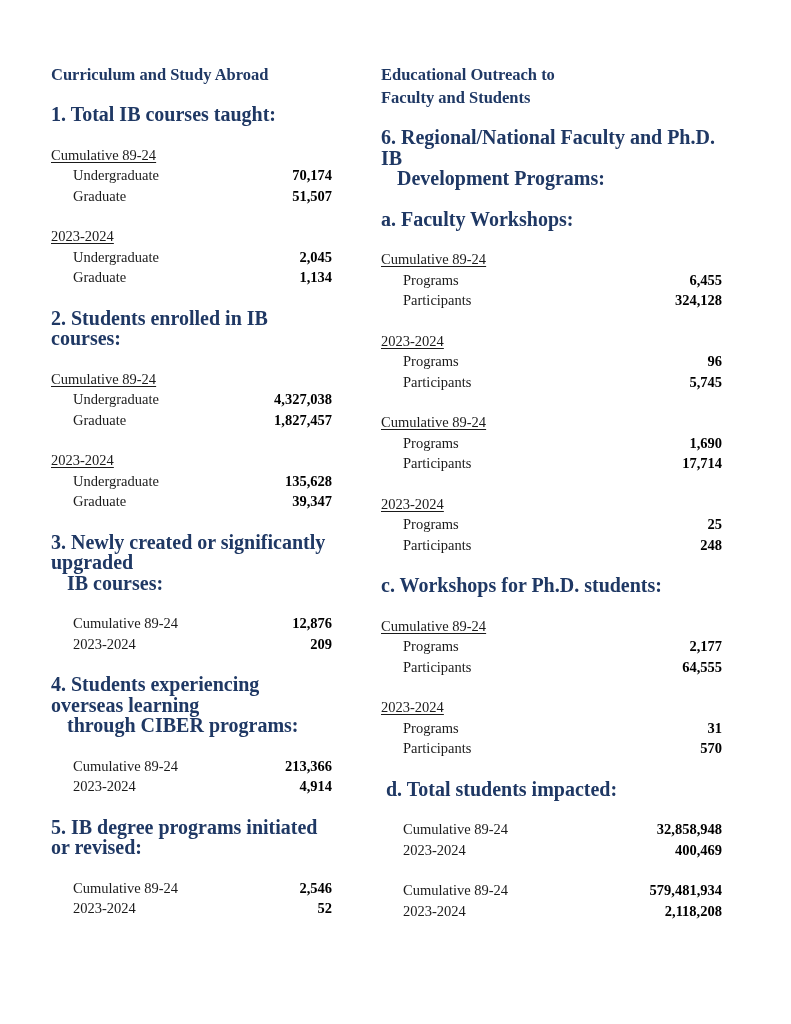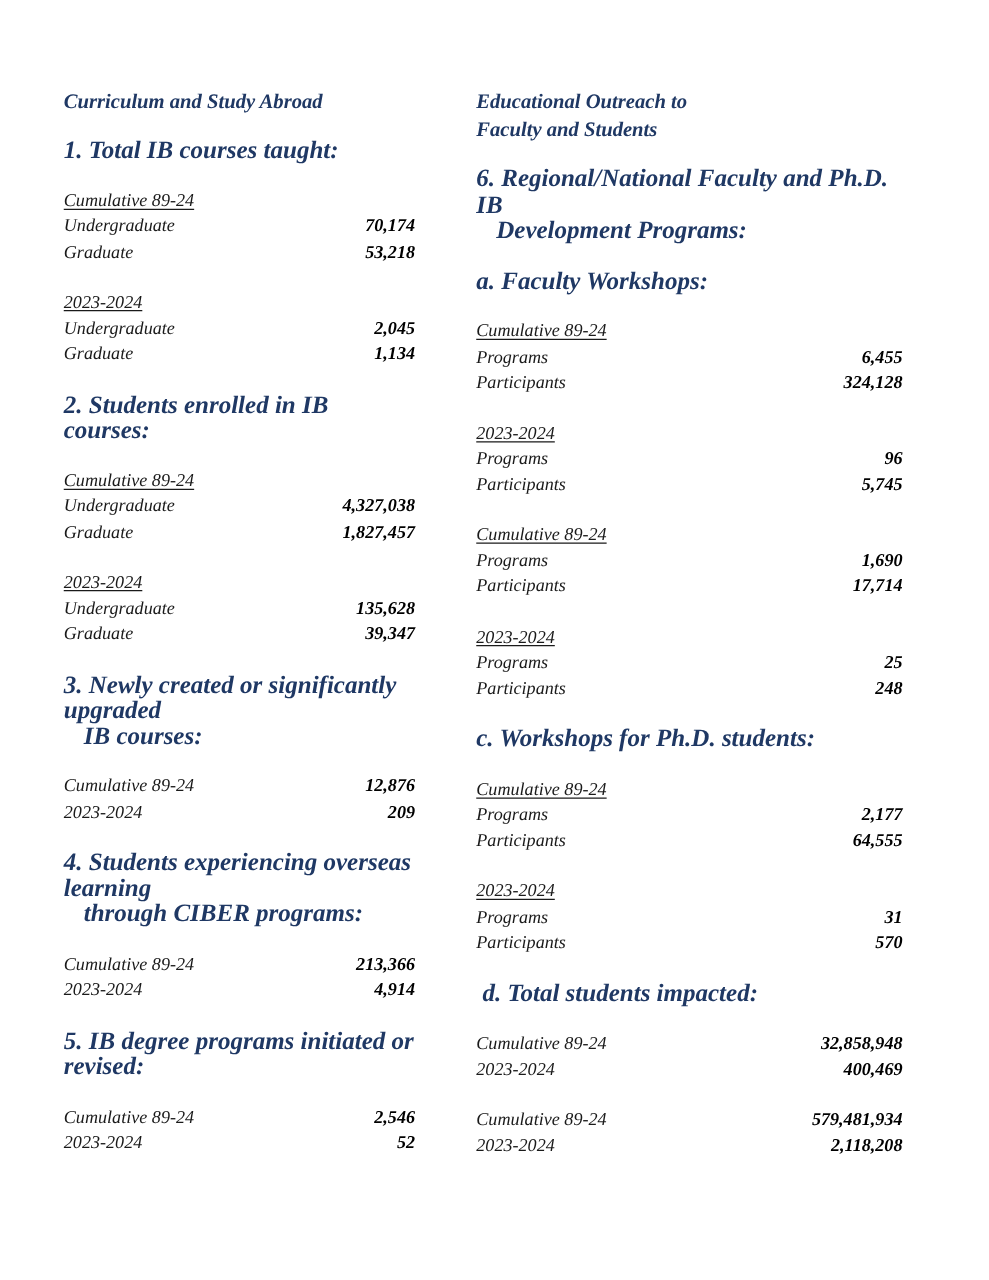--- a/index.html
+++ b/index.html
@@ -9,62 +9,62 @@
   html,body{margin:0;padding:0;background:#ffffff;}
   .page{
     position:relative;
     width:791px;height:1024px;
     background:#ffffff;
     font-family:"Liberation Serif","DejaVu Serif",serif;
     font-size:14.5px;
     color:var(--ink);
     overflow:hidden;
   }
-  .col{position:absolute;top:69px;font-style:italic;}
+  .col{position:absolute;top:63px;}
   .col-left{left:51px;width:281px;}
   .col-right{left:381px;width:341px;}
 
   .col-title{
     font-size:16.5px;font-weight:bold;color:var(--blue);
     line-height:23px;margin-bottom:18px;
   }
   .sec-heading{
     font-size:20px;font-weight:bold;color:var(--blue);
     line-height:20.5px;margin-bottom:20px;
   }
   .sec-heading .cont{display:block;padding-left:16px;}
   .sec-heading.indent-d{padding-left:5px;}
 
   .group{margin-bottom:20px;line-height:20.5px;}
   .period{
     text-decoration:underline;
     text-underline-offset:2px;
   }
   .row{display:flex;justify-content:space-between;align-items:baseline;}
-  .row .lbl{color:var(--ink);}
+  .row .lbl{color:var(--ink);margin-left:22px;}
   .row .val{font-weight:bold;color:#000000;white-space:nowrap;}
 </style>
 </head>
 <body>
 
 <div class="page">
 
   <div class="col col-left">
     <div class="col-title">Curriculum and Study Abroad</div>
 
     <div class="sec-heading">1. Total IB courses taught:</div>
     <div class="group">
       <div><span class="period">Cumulative 89-24</span></div>
       <div class="row">
         <span class="lbl">Undergraduate</span>
         <span class="val">70,174</span>
       </div>
       <div class="row">
         <span class="lbl">Graduate</span>
-        <span class="val">53,218</span>
+        <span class="val">51,507</span>
       </div>
     </div>
     <div class="group">
       <div><span class="period">2023-2024</span></div>
       <div class="row">
         <span class="lbl">Undergraduate</span>
         <span class="val">2,045</span>
       </div>
       <div class="row">
         <span class="lbl">Graduate</span>

